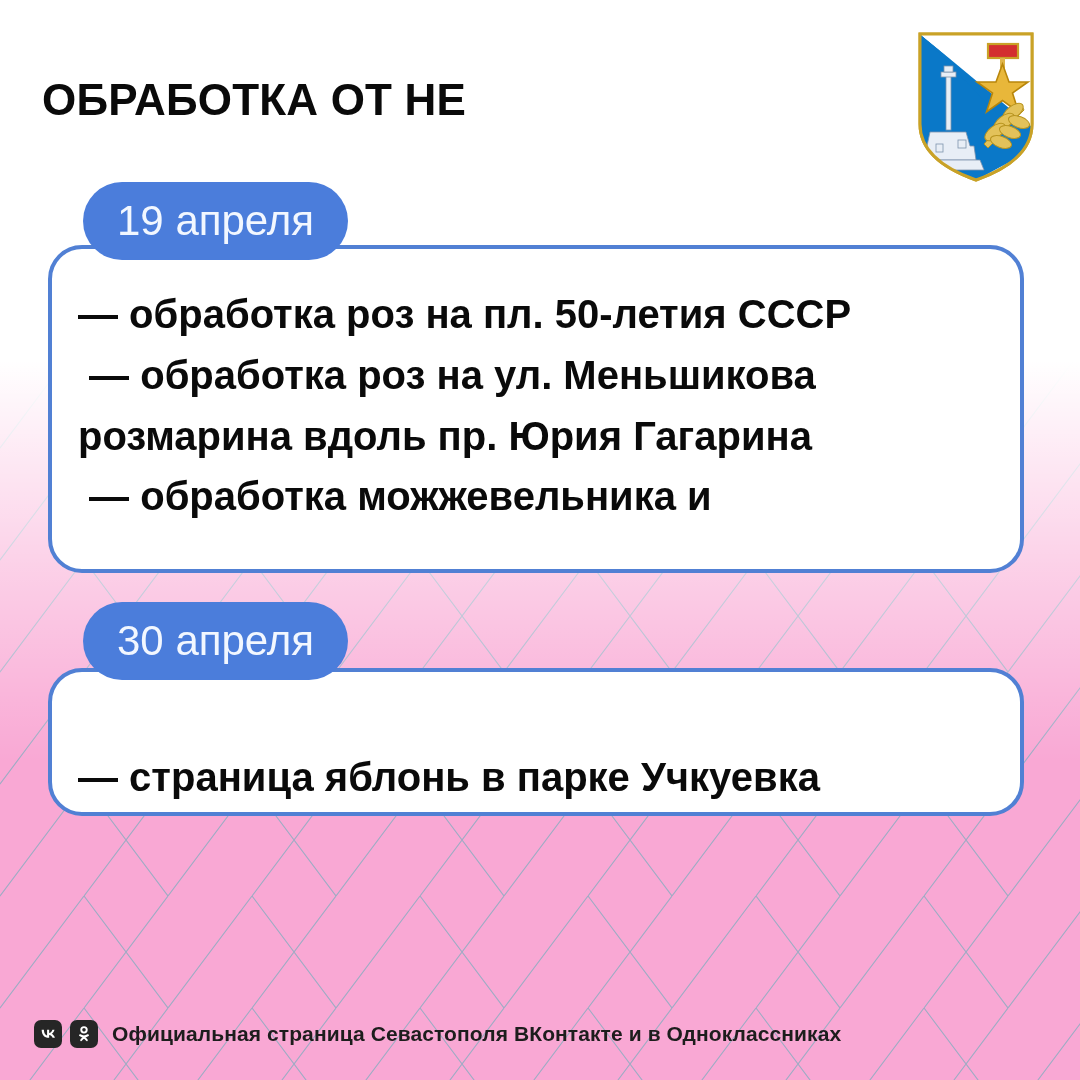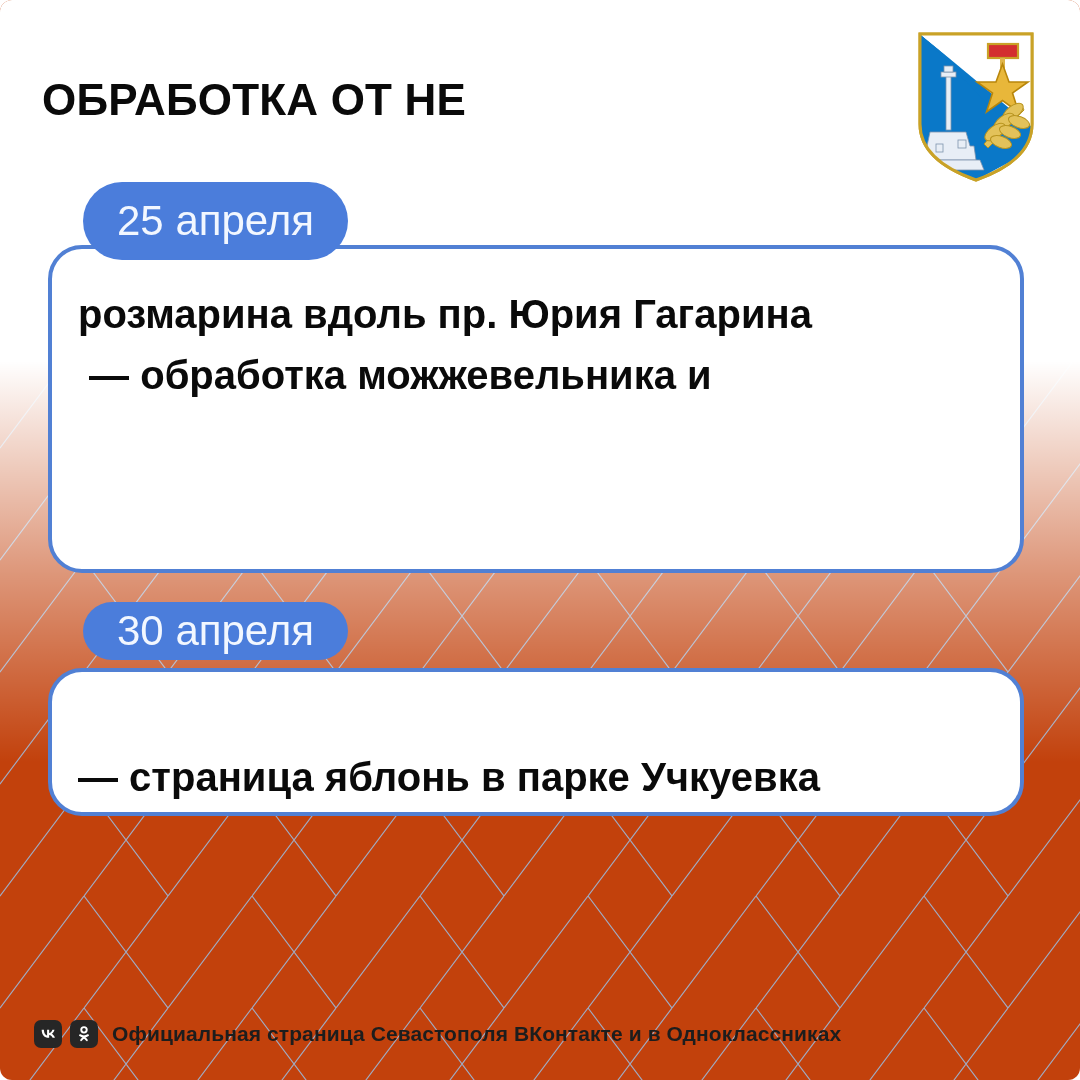--- a/index.html
+++ b/index.html
@@ -8,22 +8,21 @@
     background: #ffffff;
   }
   body {
     font-family: "Liberation Sans", sans-serif;
   }
   #poster {
     position: relative;
     width: 1080px;
     height: 1080px;
     overflow: hidden;
-    background: #c2410c;
-    border-radius: 12px;
+    background: #f9a8d4;
   }
 
   
   #bg-pattern {
     position: absolute;
     inset: 0;
     z-index: 0;
     pointer-events: none;
   }
 
@@ -89,21 +88,21 @@
     line-height: 1.52;
   }
   .card-line { display: block; white-space: pre; }
 
   
   #badge-1 { left: 83px; top: 182px; height: 78px; }
   #card-1  { left: 48px; top: 245px; width: 976px; height: 328px; }
   #card-1-lines { left: 78px; top: 284px; }
 
   
-  #badge-2 { left: 83px; top: 602px; height: 58px; }
+  #badge-2 { left: 83px; top: 602px; height: 78px; }
   #card-2  { left: 48px; top: 668px; width: 976px; height: 148px; }
   #card-2-lines { left: 78px; top: 747px; }
 
   
   #footer {
     position: absolute;
     left: 34px;
     bottom: 32px;
     z-index: 5;
     display: flex;
@@ -198,25 +197,27 @@
           <ellipse cx="81" cy="104" rx="12" ry="6" transform="rotate(-38 81 104)"></ellipse>
           <ellipse cx="105" cy="94" rx="11" ry="5.5" transform="rotate(20 105 94)"></ellipse>
           <ellipse cx="96" cy="104" rx="11" ry="5.5" transform="rotate(20 96 104)"></ellipse>
           <ellipse cx="87" cy="114" rx="11" ry="5.5" transform="rotate(20 87 114)"></ellipse>
         </g>
       </g>
       <path d="M6,6 L118,6 L118,96 C118,122 96,140 62,152 C28,140 6,122 6,96 Z" fill="none" stroke="#c9a227" stroke-width="3"></path>
     </svg>
   </div>
 
-  <div id="badge-1" class="date-badge">25 апреля</div>
+  <div id="badge-1" class="date-badge">19 апреля</div>
 
   <div id="card-1" class="info-card"></div>
 
   <div id="card-1-lines" class="card-lines">
+    <span class="card-line">— обработка роз на пл. 50-летия СССР</span>
+    <span class="card-line"> — обработка роз на ул. Меньшикова</span>
     <span class="card-line">розмарина вдоль пр. Юрия Гагарина</span>
     <span class="card-line"> — обработка можжевельника и</span>
   </div>
 
   <div id="badge-2" class="date-badge">30 апреля</div>
 
   <div id="card-2" class="info-card"></div>
 
   <div id="card-2-lines" class="card-lines">
     <span class="card-line">— страница яблонь в парке Учкуевка</span>

